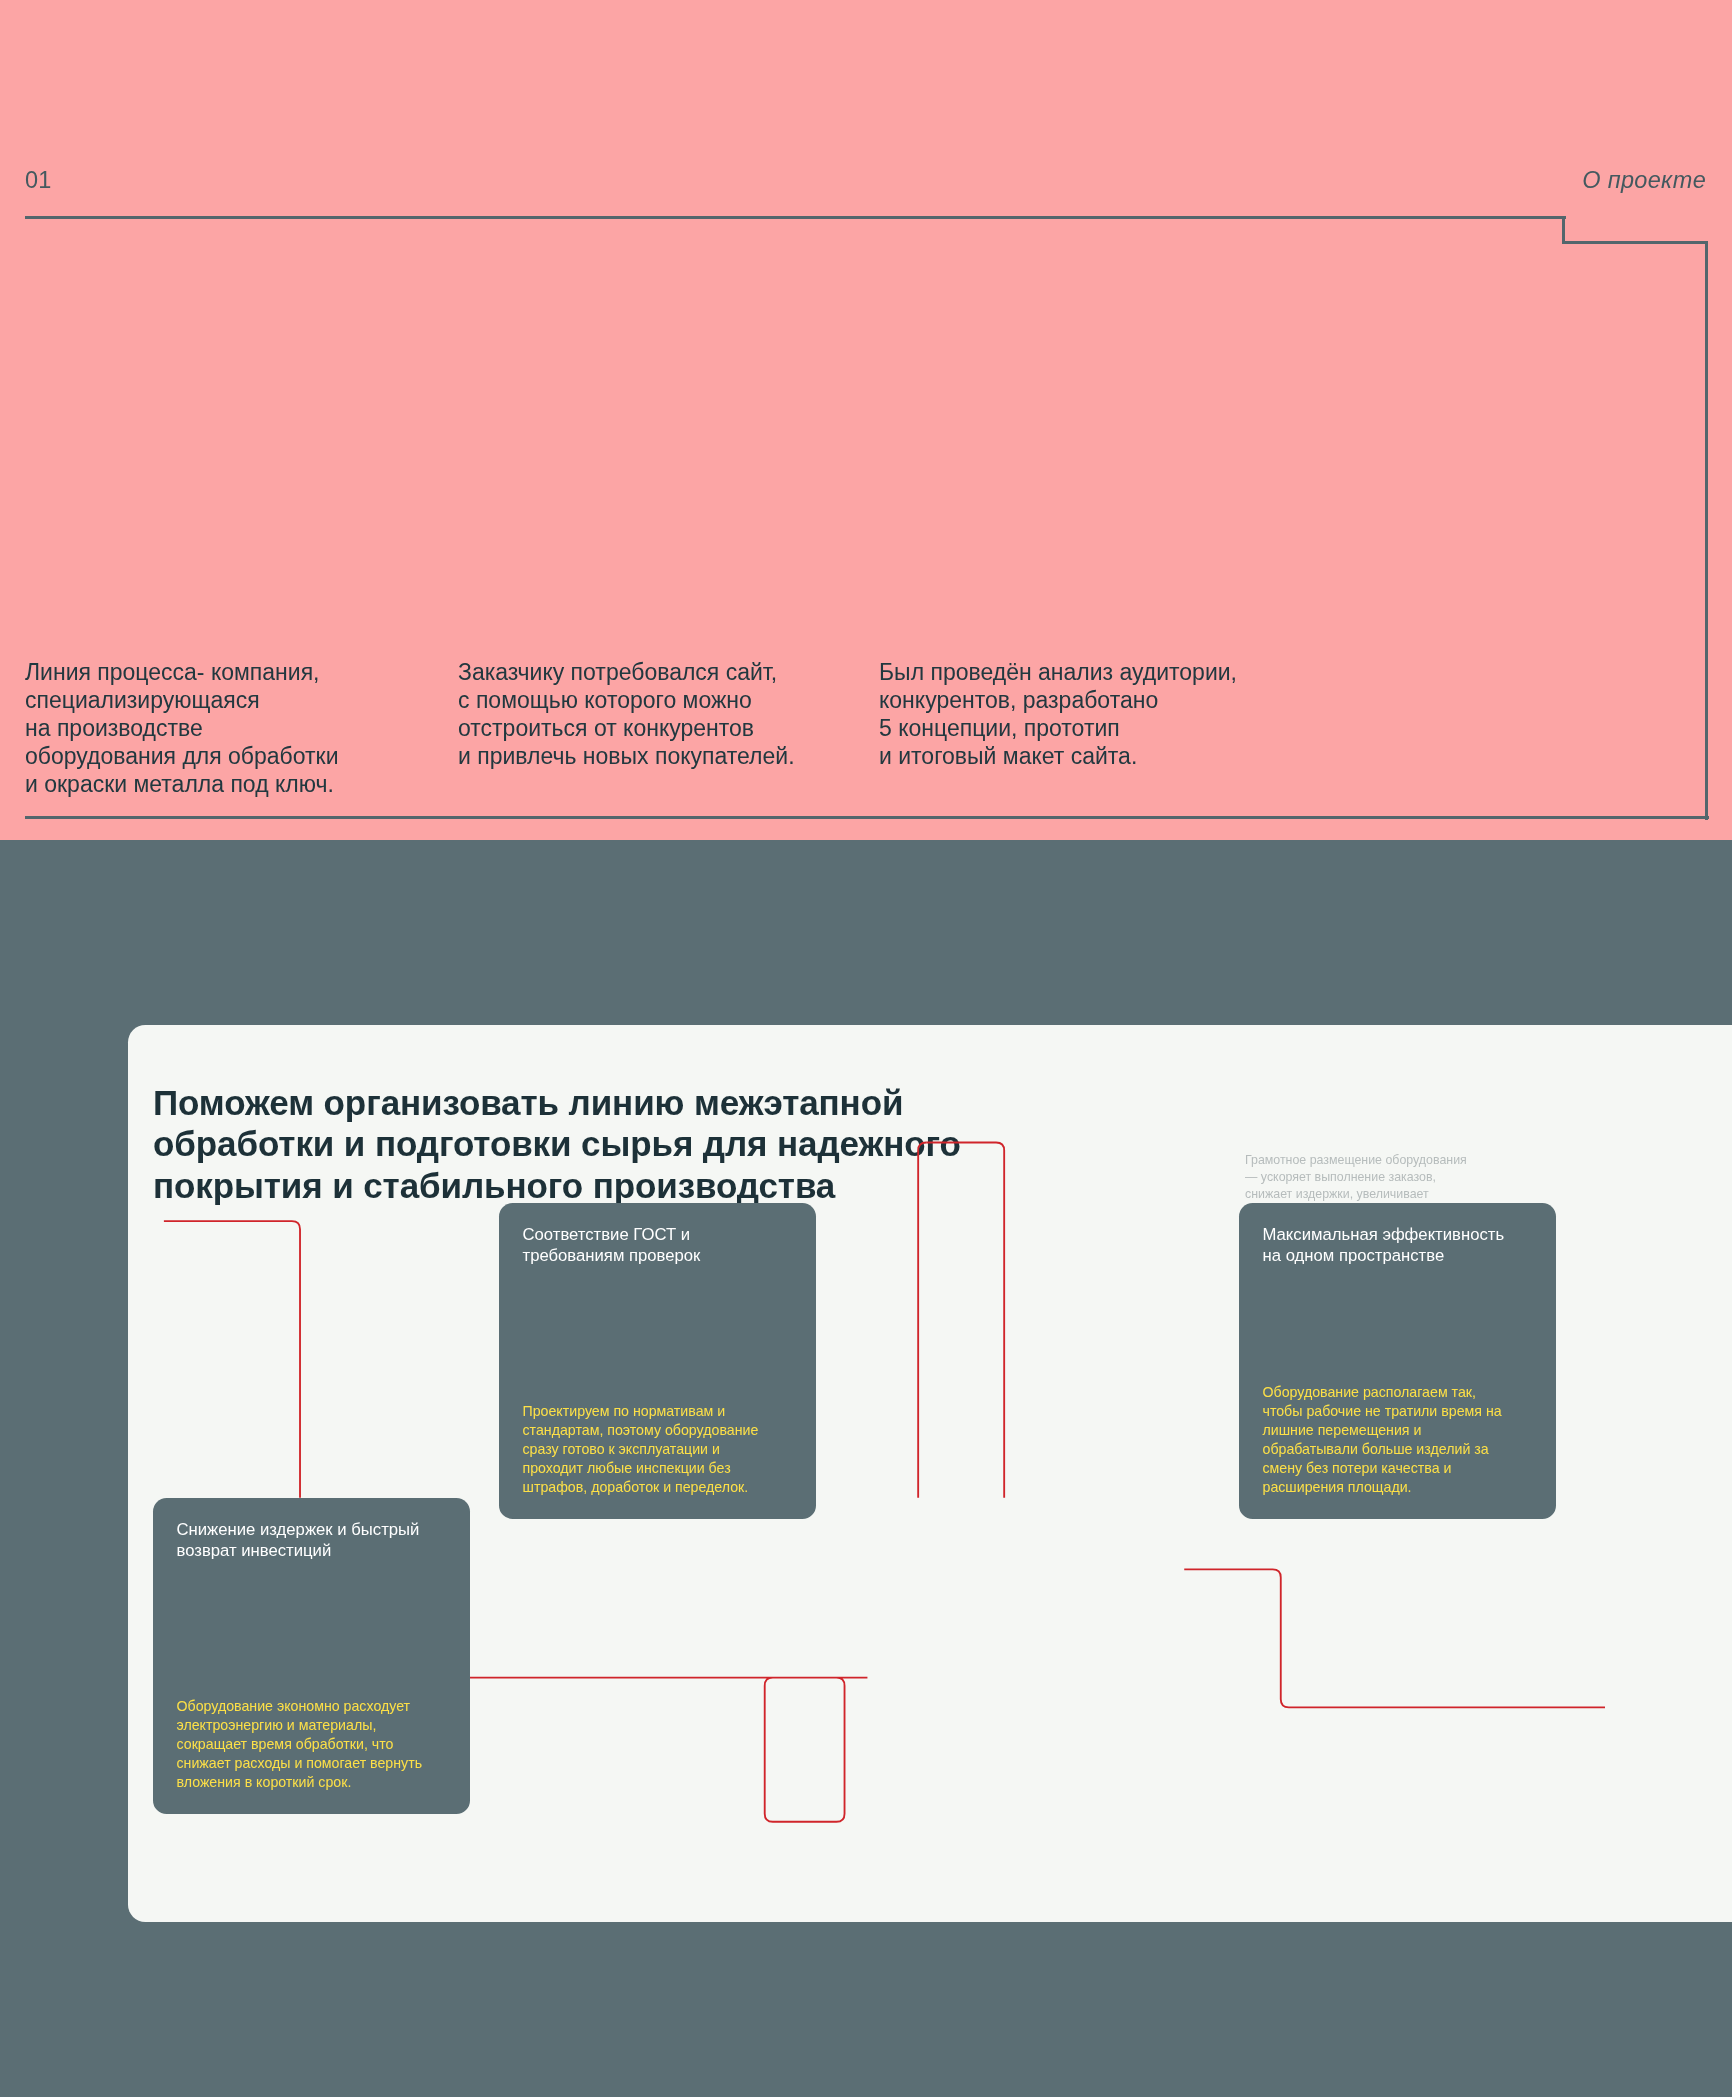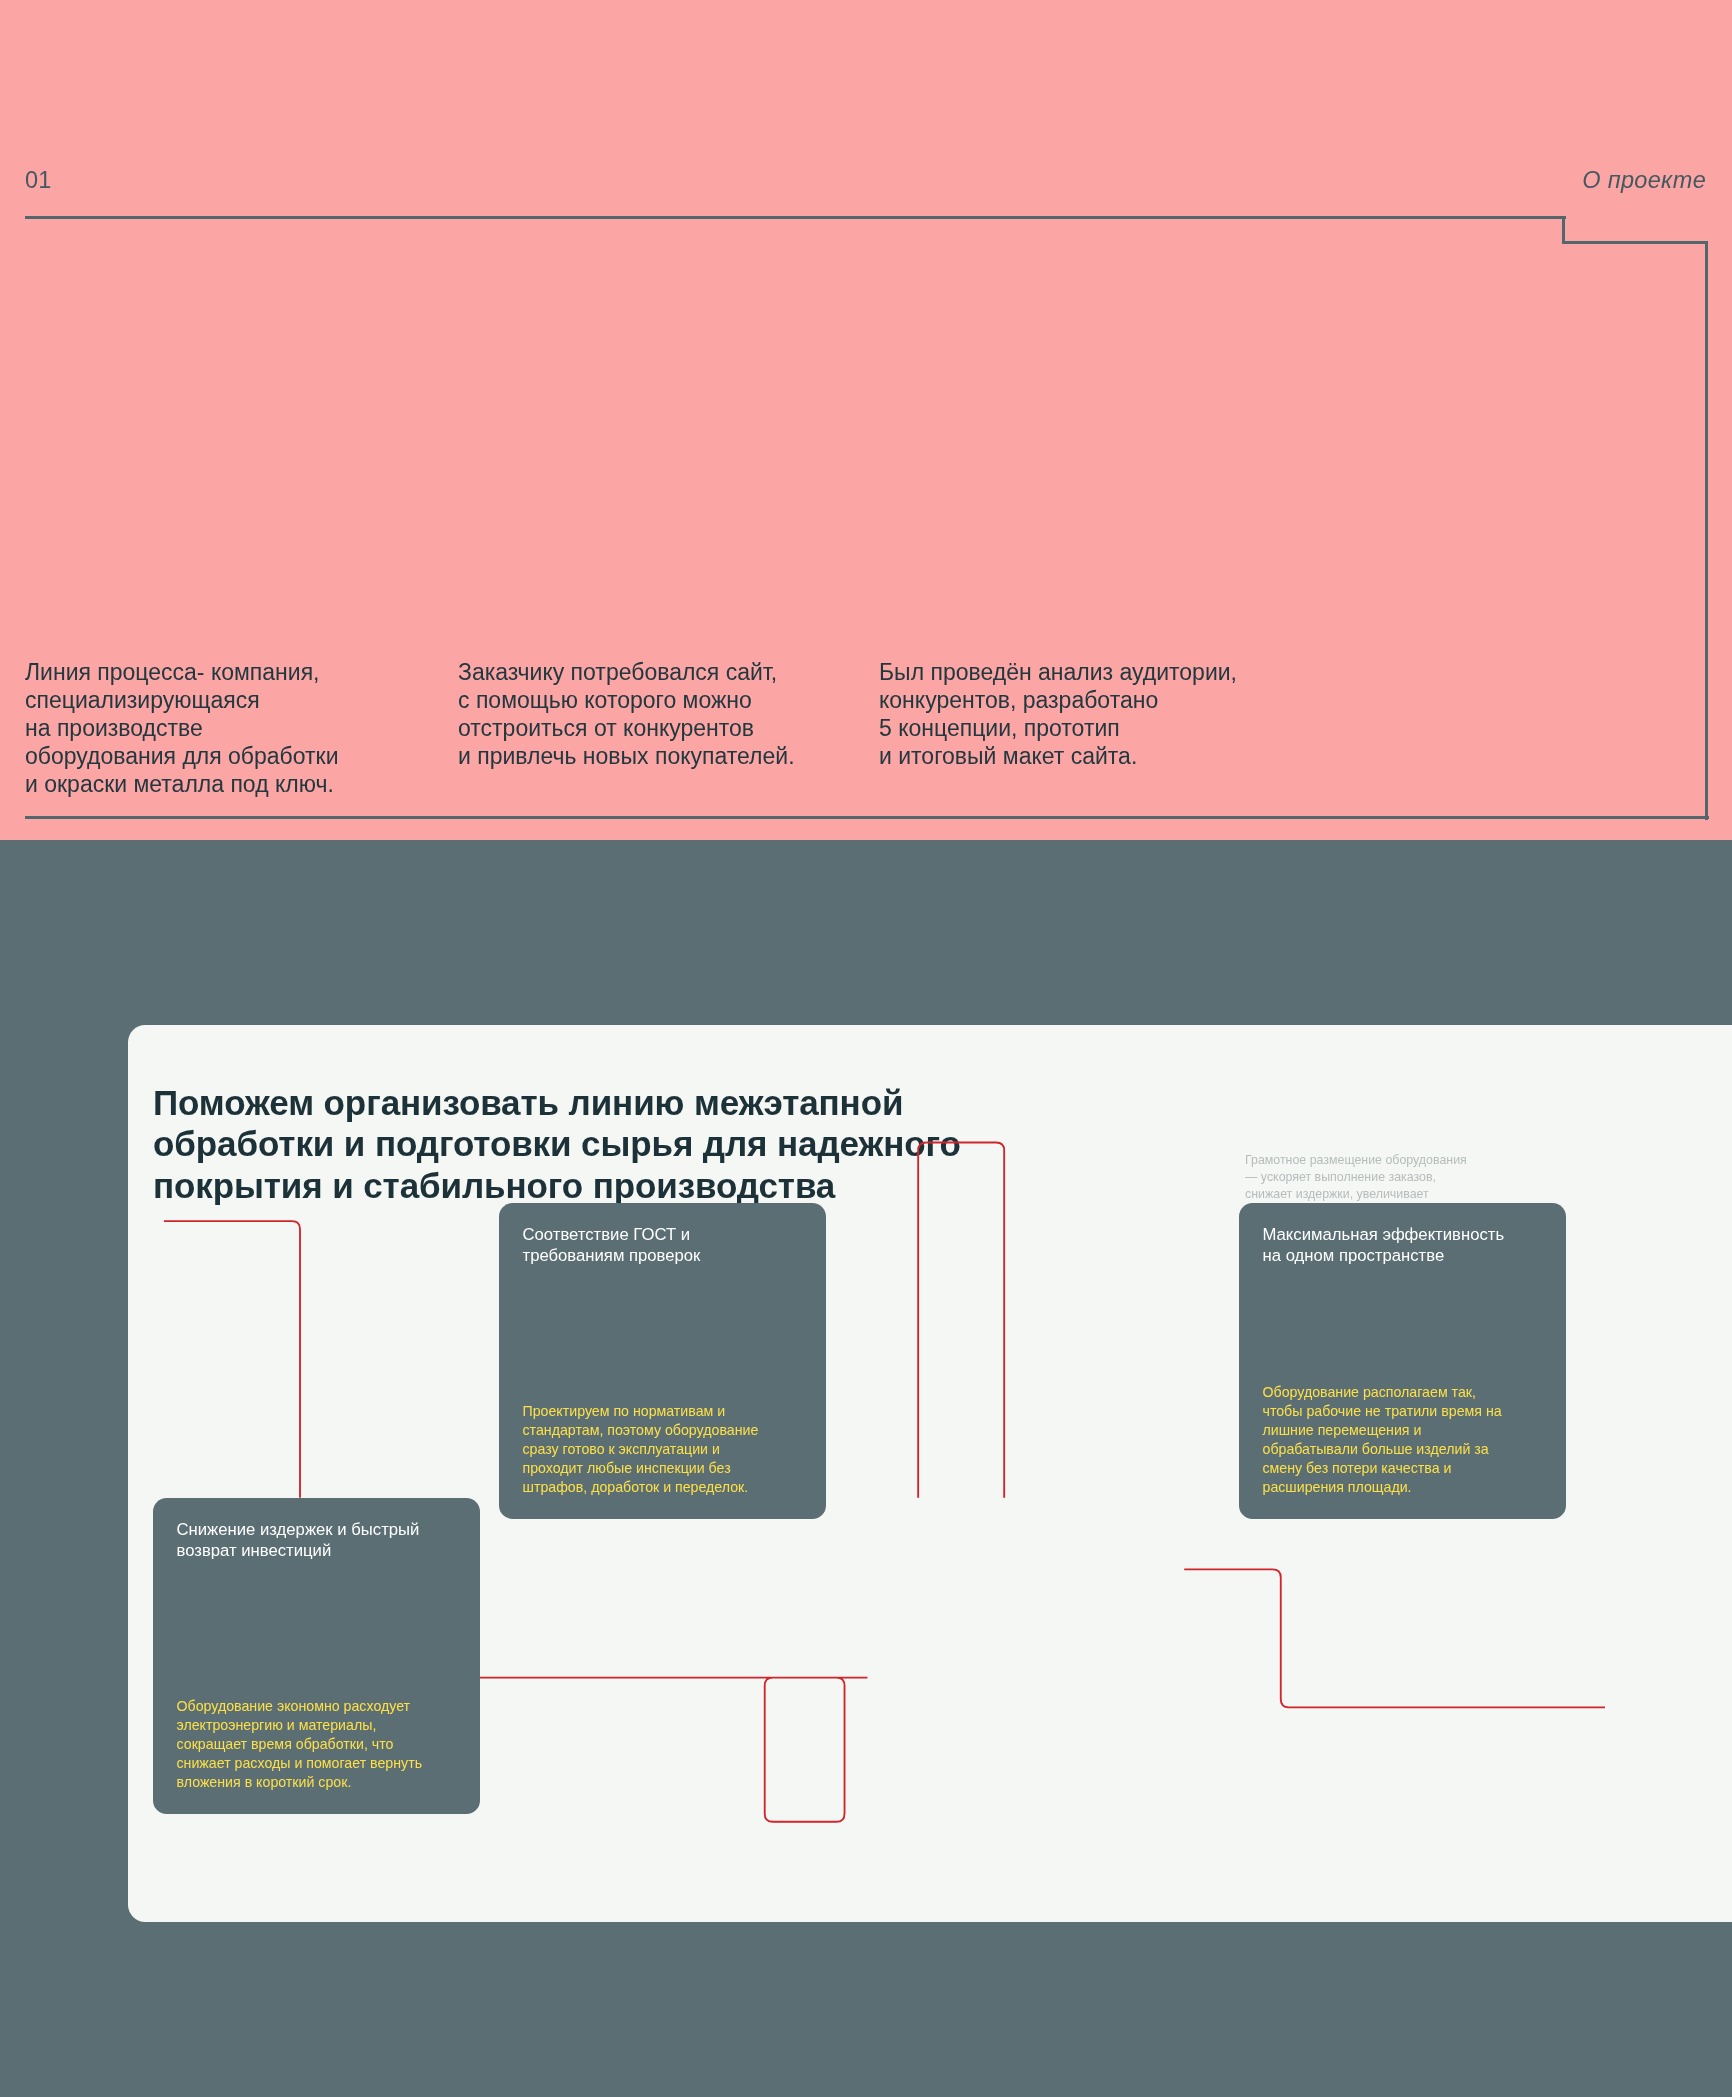--- a/index.html
+++ b/index.html
@@ -72,21 +72,21 @@
     position:absolute;left:1117px;top:127px;width:322px;
     font-size:12.4px;line-height:1.38;color:#b6bcbc;white-space:pre-line;
   }
 
   
   .conn{position:absolute;left:0;top:0;width:1477px;height:897px;pointer-events:none;}
 
   
   .fcard{
     position:absolute;background:#5b6e74;border-radius:13.6px;
-    color:#ffffff;overflow:hidden;padding-left:10px;
+    color:#ffffff;overflow:hidden;
   }
   .fcard .ft{
     position:absolute;left:23.5px;top:21px;right:18.6px;
     font-size:16.7px;line-height:1.26;white-space:pre-line;color:#ffffff;
   }
   .fcard .fb{
     position:absolute;left:23.5px;right:18.6px;bottom:22px;
     font-size:14.2px;line-height:1.34;white-space:pre-line;color:#fde047;
   }
 

